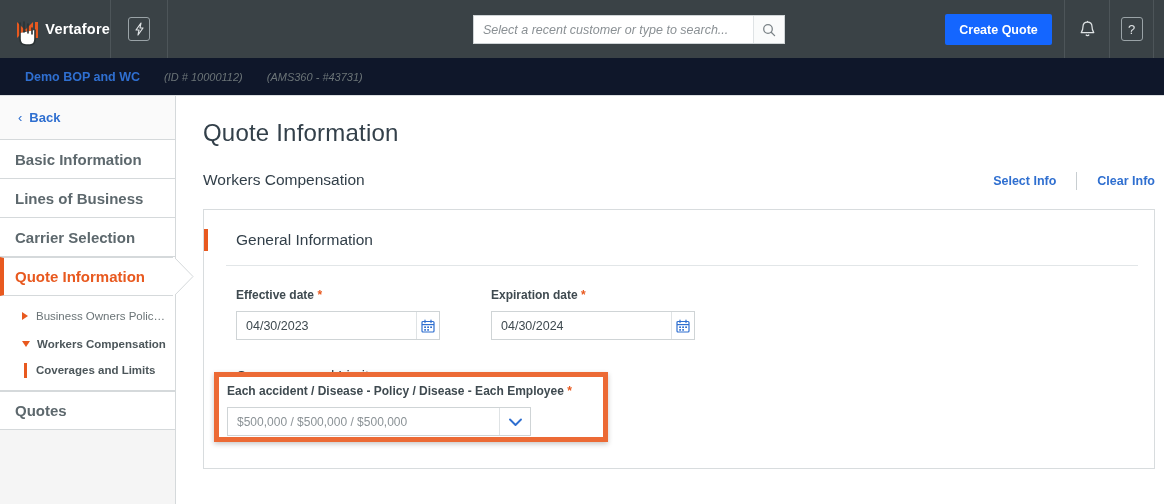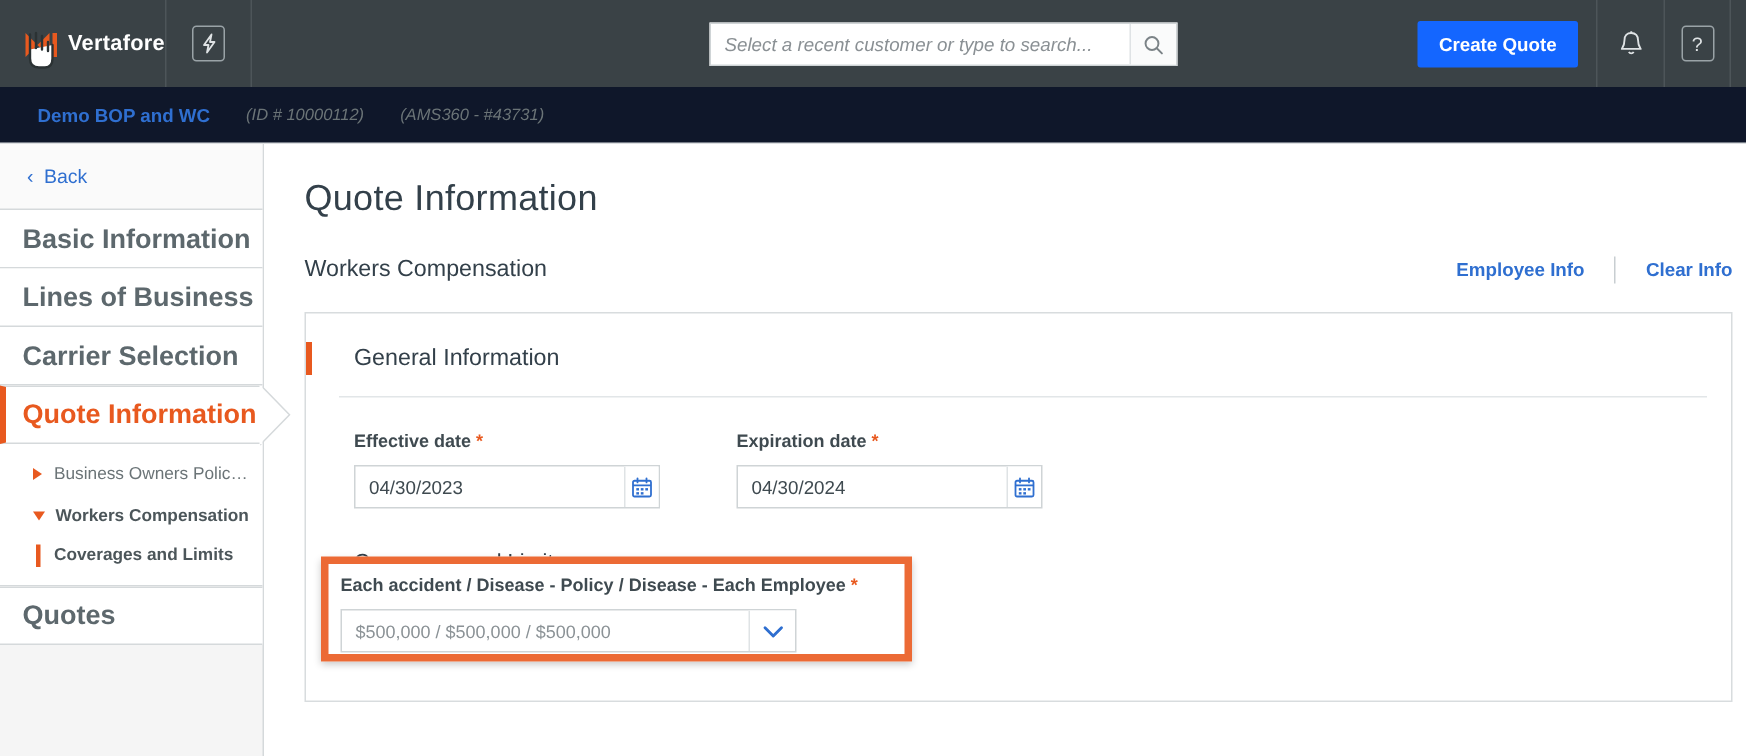--- a/index.html
+++ b/index.html
@@ -116,27 +116,27 @@
     background: #f5f5f5;
     border-right: 1px solid #d5d9db;
   }
   .side-back {
     height: 44px; background: #fafafa;
     border-bottom: 1px solid #d5d9db;
     display: flex; align-items: center; gap: 7px;
     padding-left: 18px; cursor: pointer;
   }
   .side-back .chev { color: #2f6fd0; font-size: 13px; }
-  .side-back .lbl { color: #2f6fd0; font-size: 13px; font-weight: normal; }
+  .side-back .lbl { color: #2f6fd0; font-size: 13px; font-weight: bold; }
   .side-item {
     height: 39px; background: #ffffff;
     border-bottom: 1px solid #d5d9db;
     display: flex; align-items: center;
     padding-left: 15px;
-    color: #5d686d; font-size: 18px; font-weight: bold;
+    color: #5d686d; font-size: 15px; font-weight: bold;
     cursor: pointer; position: relative;
   }
   .side-item.active {
     color: #e8591f;
     border-left: 4px solid #e8591f;
     padding-left: 11px;
     border-bottom: 1px solid #d5d9db;
     border-top: 1px solid #d5d9db;
     z-index: 3;
   }
@@ -380,21 +380,21 @@
   </div>
 </div>
 
 <div class="main">
 
   <div class="page-title">Quote Information</div>
 
   <div class="sub-title-row">
     <span class="sub-title">Workers Compensation</span>
     <span class="links">
-      <a class="a-link">Employee Info</a>
+      <a class="a-link">Select Info</a>
       <span class="link-sep"></span>
       <a class="a-link">Clear Info</a>
     </span>
   </div>
 
   <div class="card">
 
     <div class="card-head">
       <span class="card-accent"></span>
       <span class="card-title">General Information</span>

